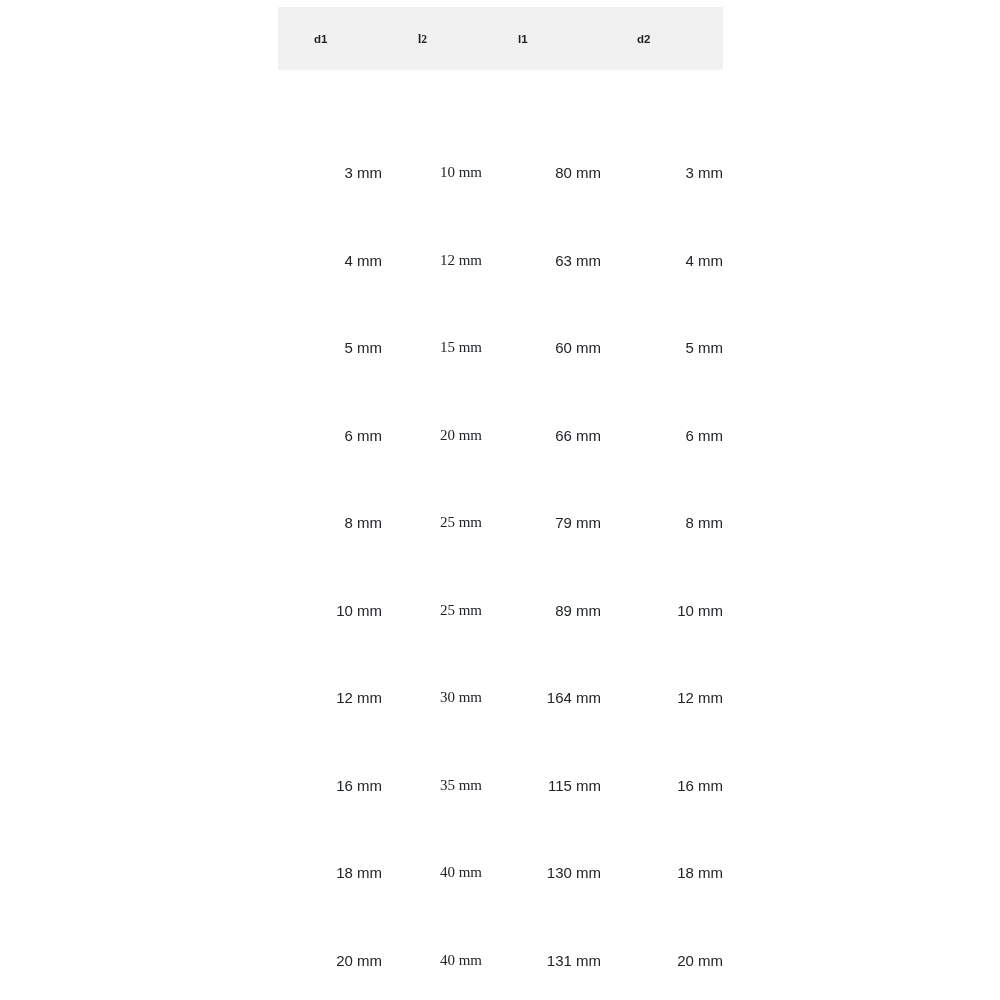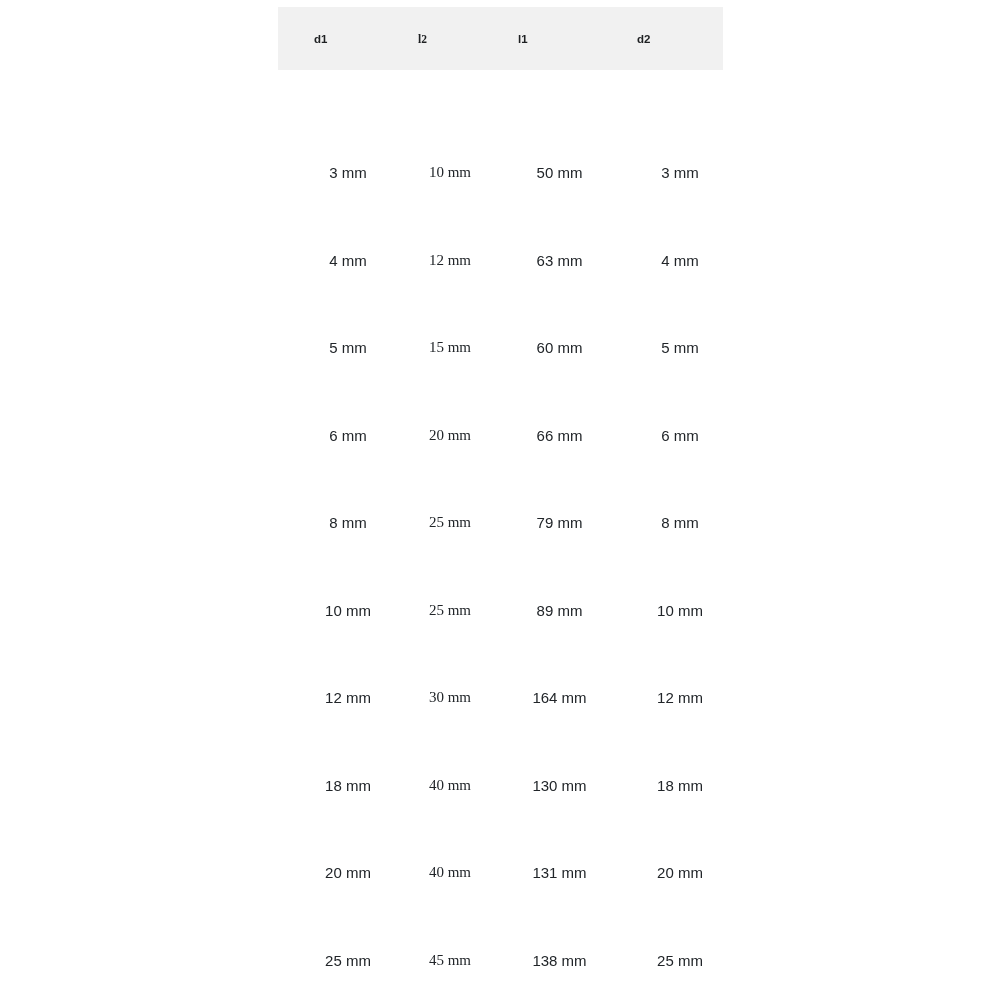--- a/index.html
+++ b/index.html
@@ -51,21 +51,21 @@
     color: #1e2022;
     letter-spacing: 0.1px;
     border: none;
     box-sizing: border-box;
   }
 
   table.spec-table tbody td {
     height: 87.5px;
     padding: 0 0 0 36px;
     margin: 0;
-    text-align: center;
+    text-align: right;
     vertical-align: bottom;
     font-size: 15px;
     font-weight: normal;
     color: #212529;
     border: none;
     box-sizing: border-box;
     white-space: nowrap;
   }
 
   
@@ -90,21 +90,21 @@
           <th class="col-d1">d1</th>
           <th class="col-l2">l2</th>
           <th class="col-l1">l1</th>
           <th class="col-d2">d2</th>
         </tr>
       </thead>
       <tbody>
         <tr>
           <td class="col-d1">3 mm</td>
           <td class="col-l2">10 mm</td>
-          <td class="col-l1">50 mm</td>
+          <td class="col-l1">80 mm</td>
           <td class="col-d2">3 mm</td>
         </tr>
         <tr>
           <td class="col-d1">4 mm</td>
           <td class="col-l2">12 mm</td>
           <td class="col-l1">63 mm</td>
           <td class="col-d2">4 mm</td>
         </tr>
         <tr>
           <td class="col-d1">5 mm</td>
@@ -130,20 +130,26 @@
           <td class="col-l1">89 mm</td>
           <td class="col-d2">10 mm</td>
         </tr>
         <tr>
           <td class="col-d1">12 mm</td>
           <td class="col-l2">30 mm</td>
           <td class="col-l1">164 mm</td>
           <td class="col-d2">12 mm</td>
         </tr>
         <tr>
+          <td class="col-d1">16 mm</td>
+          <td class="col-l2">35 mm</td>
+          <td class="col-l1">115 mm</td>
+          <td class="col-d2">16 mm</td>
+        </tr>
+        <tr>
           <td class="col-d1">18 mm</td>
           <td class="col-l2">40 mm</td>
           <td class="col-l1">130 mm</td>
           <td class="col-d2">18 mm</td>
         </tr>
         <tr>
           <td class="col-d1">20 mm</td>
           <td class="col-l2">40 mm</td>
           <td class="col-l1">131 mm</td>
           <td class="col-d2">20 mm</td>

